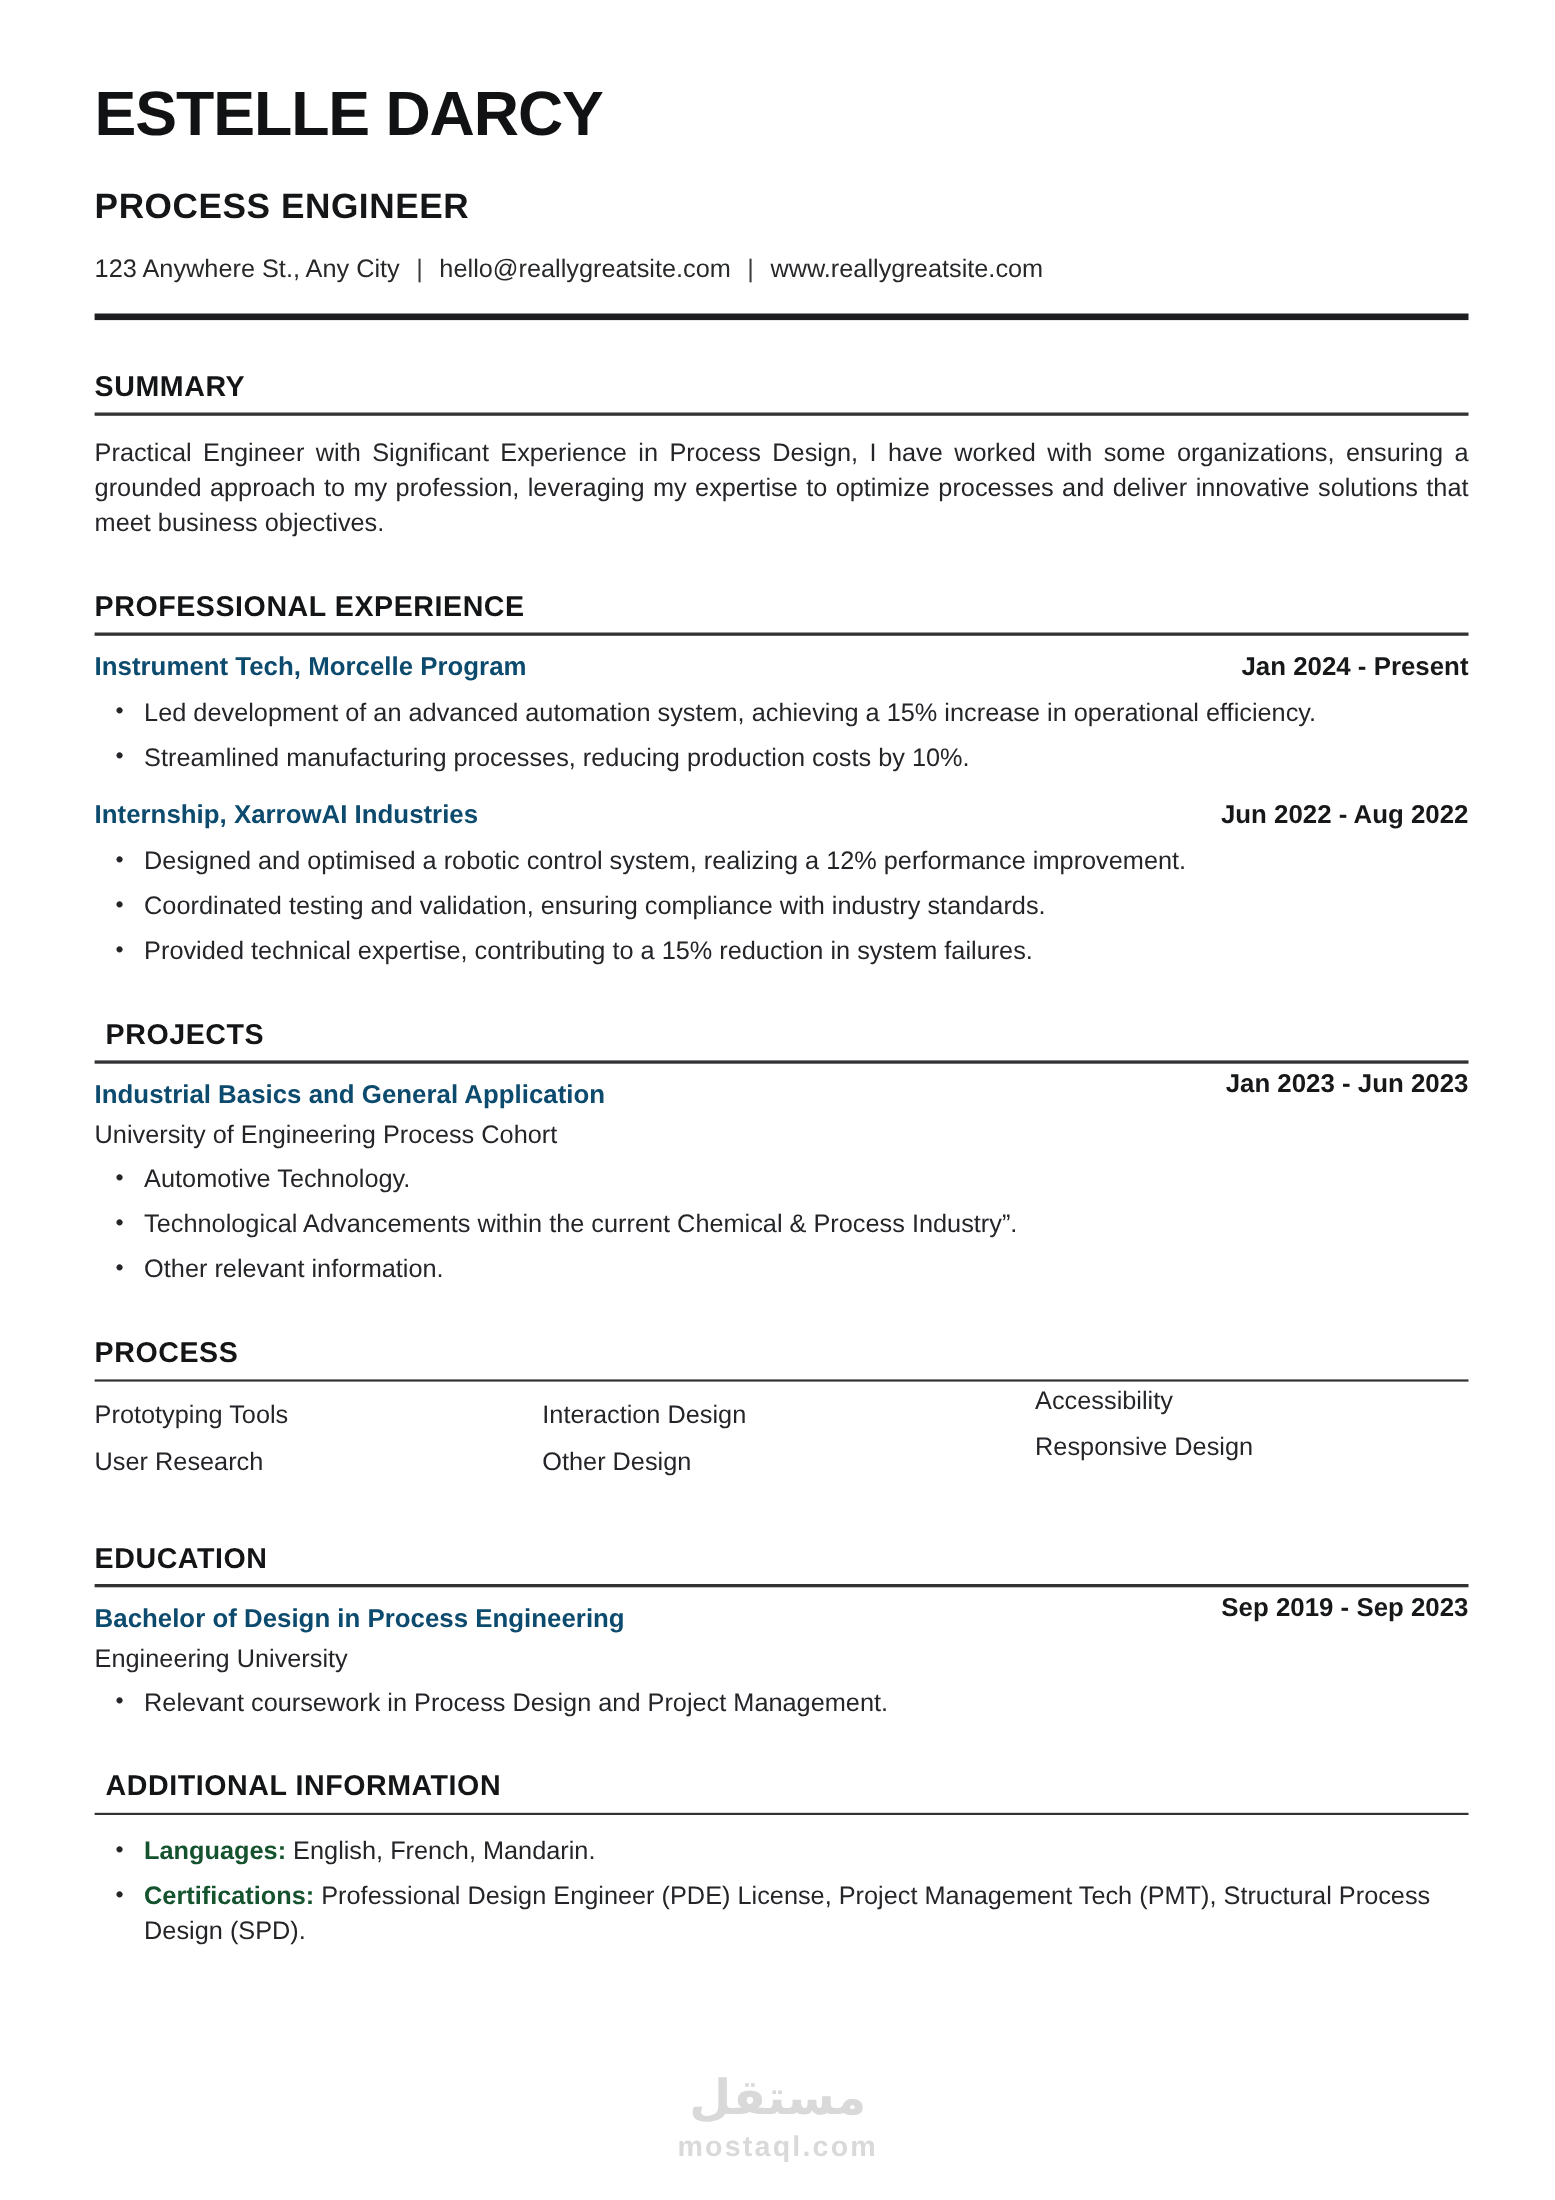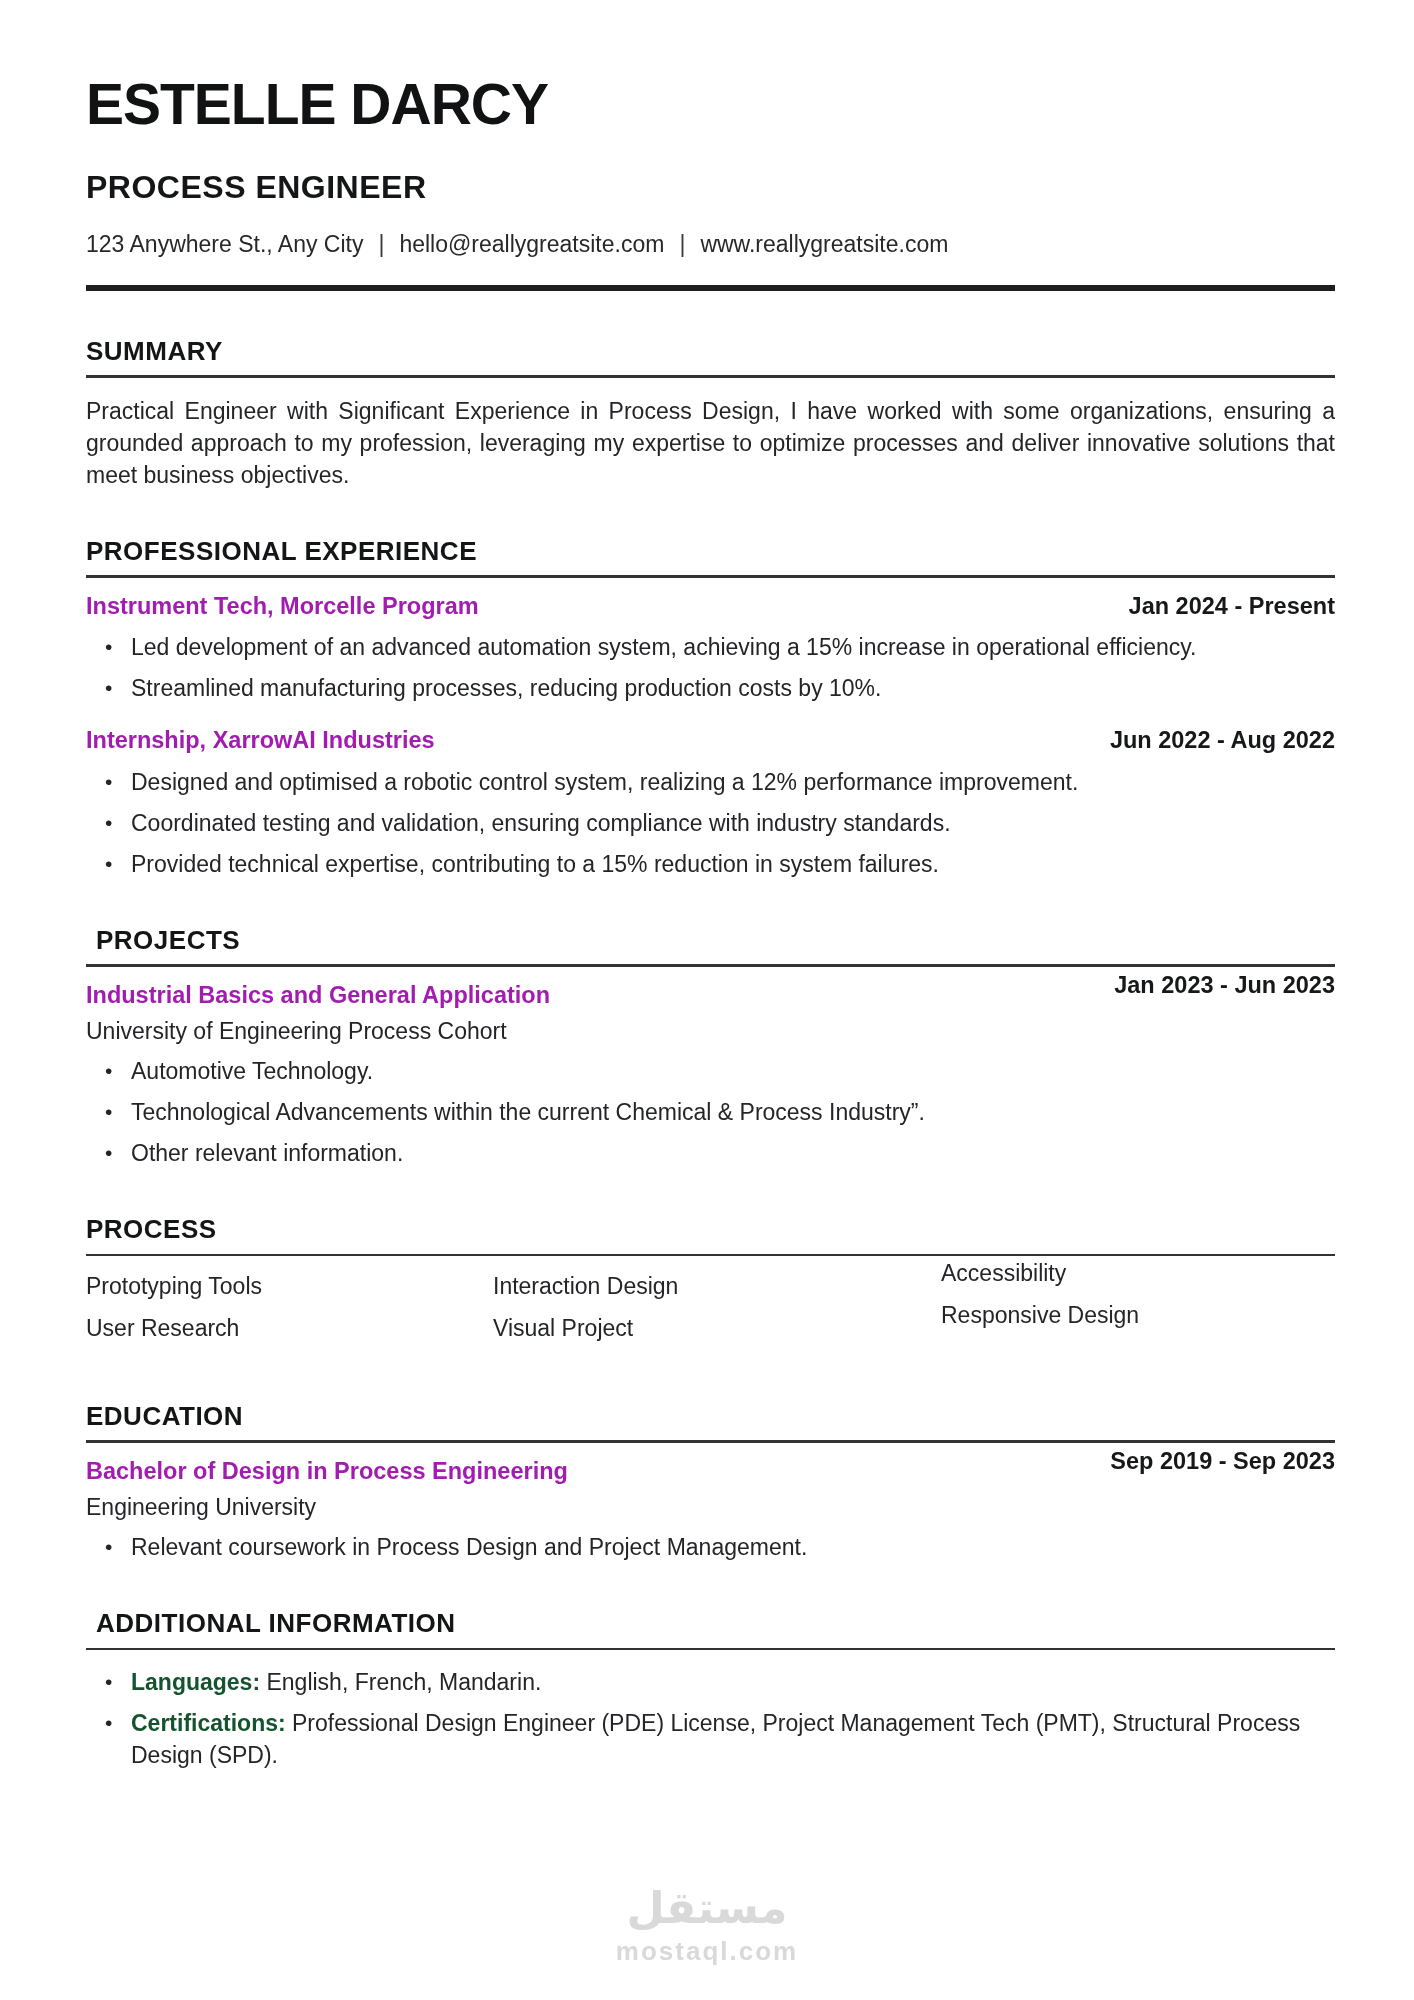--- a/index.html
+++ b/index.html
@@ -70,21 +70,21 @@
   .entry { margin-top: 14px; }
   .entry + .entry { margin-top: 22px; }
   .entry-header {
     display: flex;
     justify-content: space-between;
     align-items: flex-start;
   }
   .entry-title {
     font-size: 23.5px;
     font-weight: bold;
-    color: #a21caf;
+    color: #0c4a6e;
     line-height: 1.25;
   }
   .entry-dates {
     font-size: 23.5px;
     font-weight: bold;
     color: #17181a;
     white-space: nowrap;
     line-height: 1.25;
   }
   .dates-raised { transform: translateY(-10px); }
@@ -224,21 +224,21 @@
   <section class="section">
     <h3 class="section-heading">PROCESS</h3>
     <hr class="rule-thin">
     <div class="skills-grid">
       <div class="skill-col">
         <div class="skill-item">Prototyping Tools</div>
         <div class="skill-item">User Research</div>
       </div>
       <div class="skill-col">
         <div class="skill-item">Interaction Design</div>
-        <div class="skill-item">Visual Project</div>
+        <div class="skill-item">Other Design</div>
       </div>
       <div class="skill-col skill-col-3">
         <div class="skill-item">Accessibility</div>
         <div class="skill-item">Responsive Design</div>
       </div>
     </div>
   </section>
 
   <section class="section">
     <h3 class="section-heading">EDUCATION</h3>

